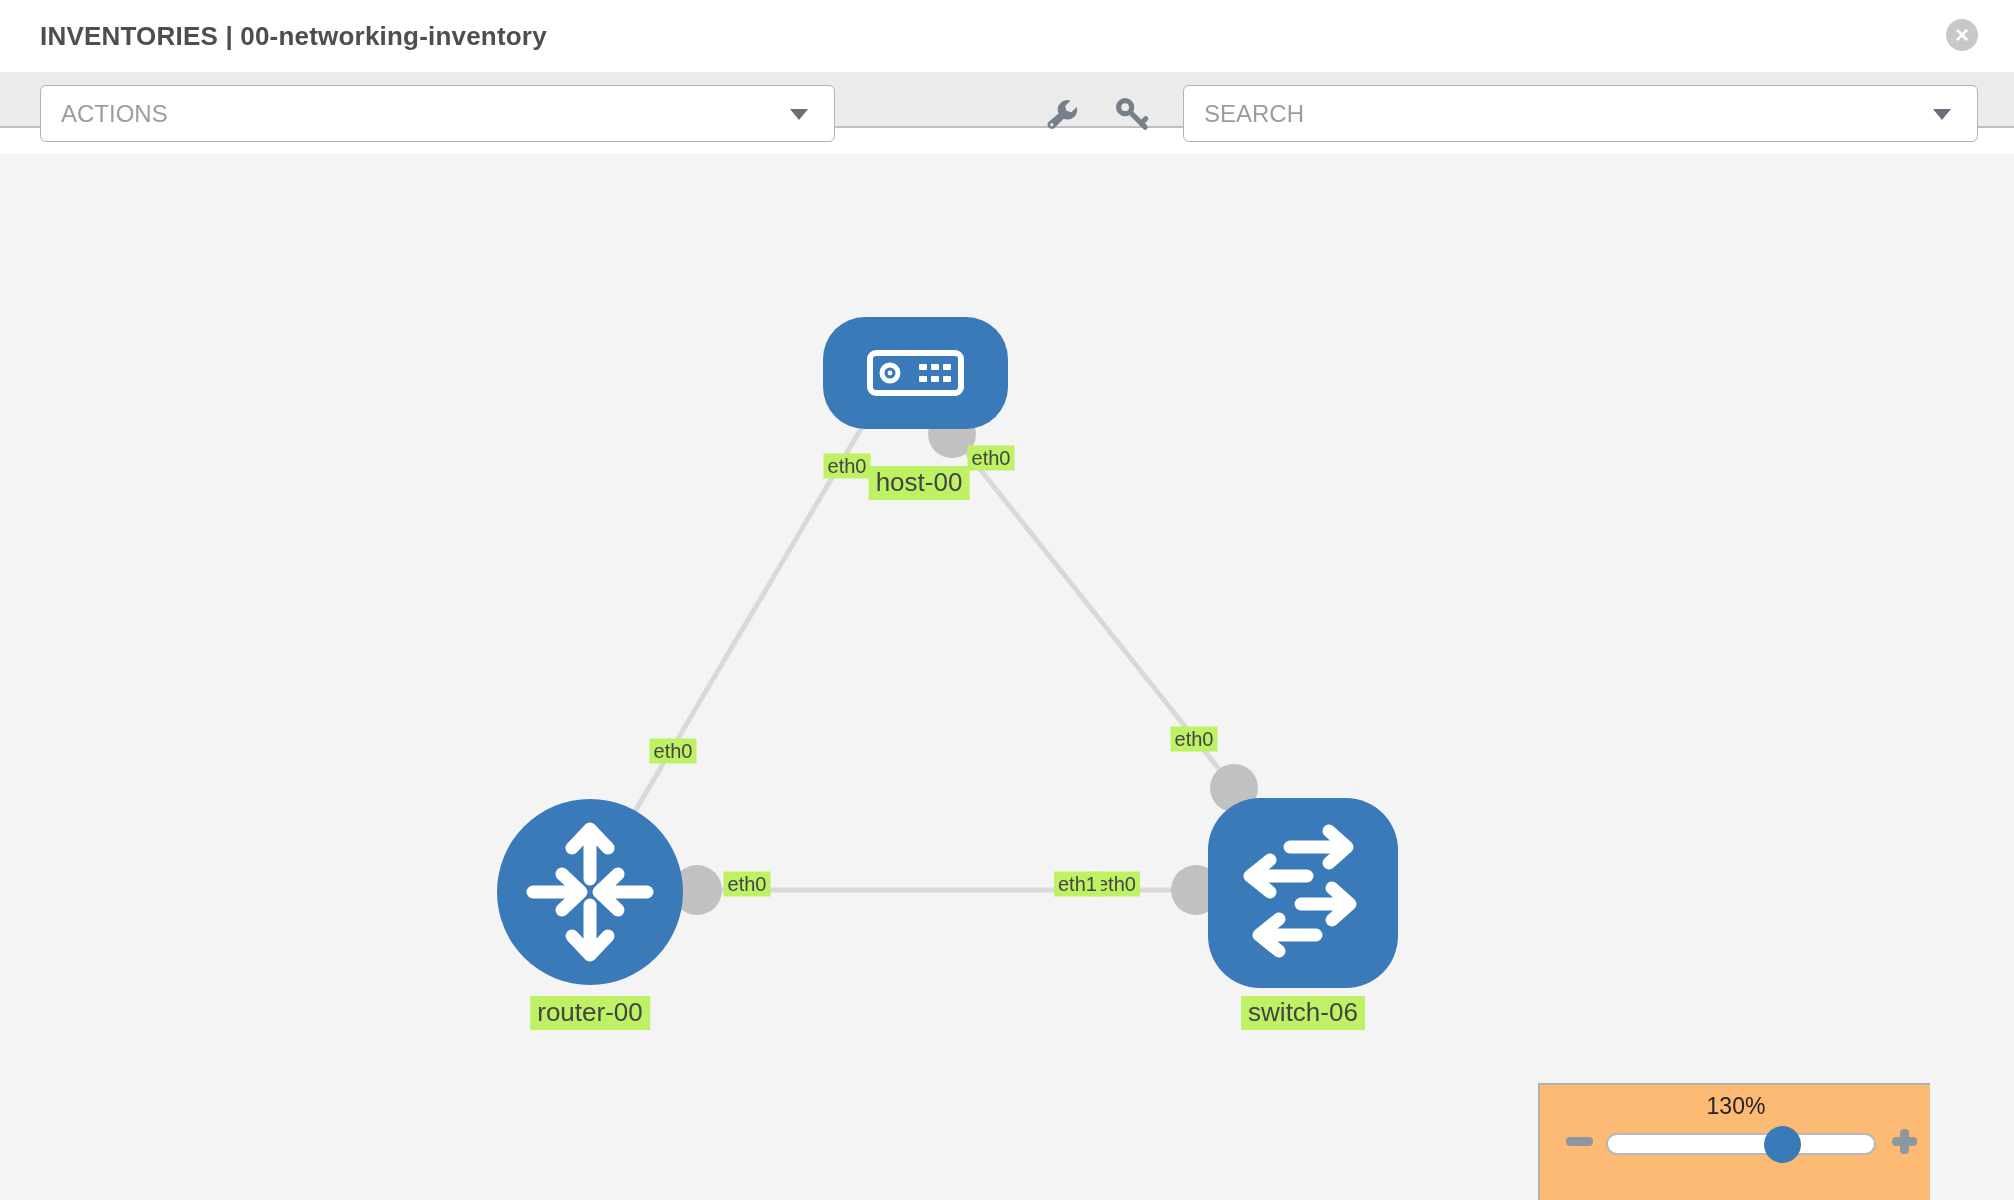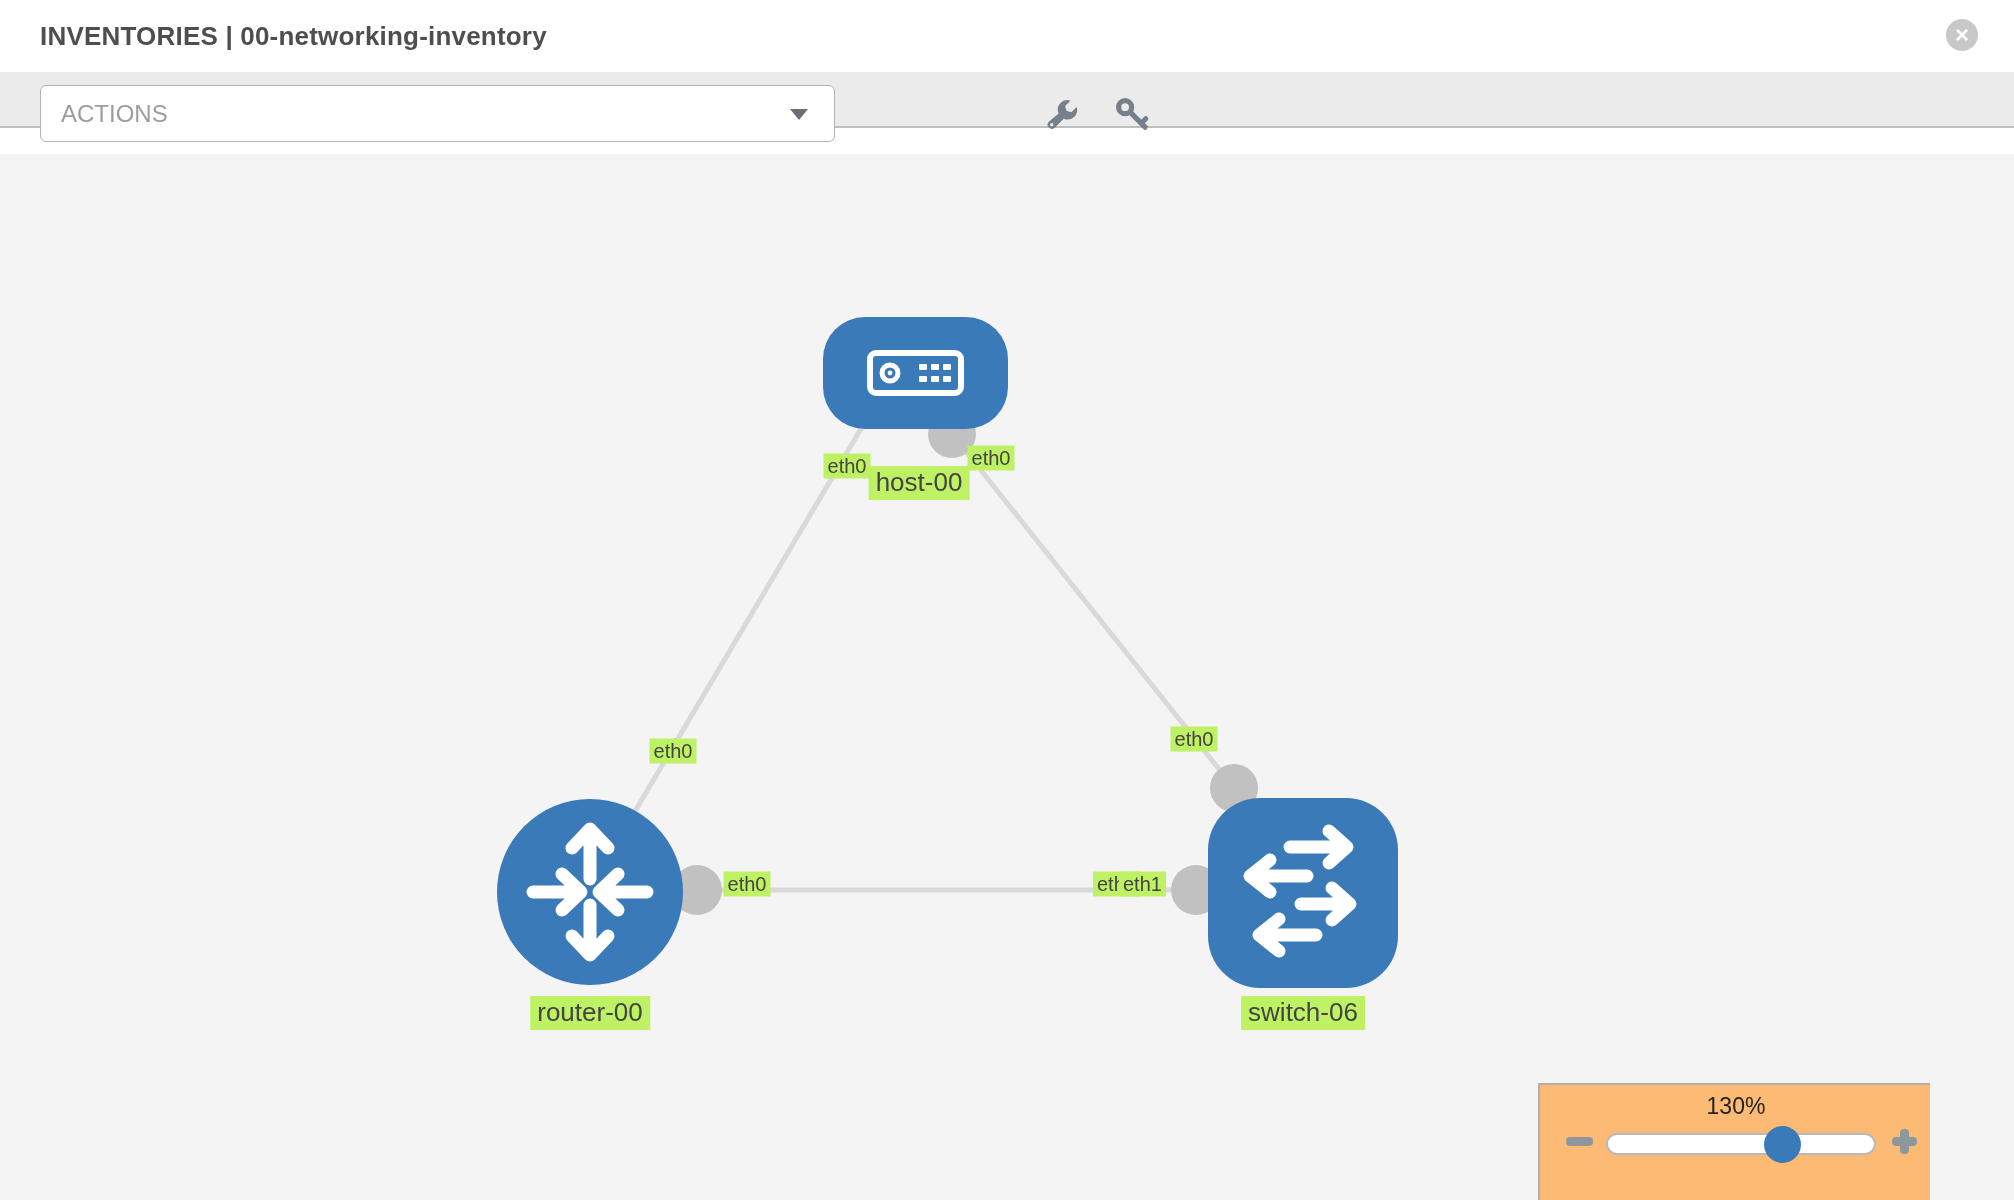--- a/index.html
+++ b/index.html
@@ -81,21 +81,21 @@
 
   .lbl-host      { left:919px;  top:298px;margin-top:31px; }
   .lbl-router    { left:590px;  top:859px;text-align:right; }
   .lbl-switch    { left:1303px; top:859px; }
   .if-host-left  { left:847px;  top:312px; }
   .if-host-right { left:991px;  top:304px; }
   .if-diag-left  { left:673px;  top:597px; }
   .if-diag-right { left:1194px; top:585px; }
   .if-router-right { left:747px; top:730px; }
   .if-switch-back  { left:1093px; top:730px; z-index:3; }
-  .if-switch-front { left:1119px; top:730px; z-index:4; }
+  .if-switch-front { left:1054px; top:730px; z-index:4; }
 
   
   .zoom-panel {
     position:absolute; left:1538px; top:929px; width:392px; height:117px;
     background:#fdba74; border-left:2px solid #b0b0b0; border-top:2px solid #b0b0b0;
     box-sizing:border-box; z-index:5;
   }
   .zoom-level {
     position:absolute; left:0; top:8px; width:392px; text-align:center;
     font-size:23px; color:#232323;
@@ -149,20 +149,24 @@
       </svg>
     </button>
 
     <button class="tool-icon-btn btn-key">
       <svg width="40" height="40" viewBox="0 0 32 32">
         <circle cx="10.5" cy="10.5" r="5.2" fill="none" stroke="#75808a" stroke-width="4.2"></circle>
         <path d="M14.5 14.5 L26.5 26.5 M23.4 23.4 L27 19.8" fill="none" stroke="#75808a" stroke-width="4.2" stroke-linecap="round"></path>
       </svg>
     </button>
 
+    <div class="dropdown dd-search">
+      <span>SEARCH</span>
+      <span class="caret"></span>
+    </div>
   </div>
 
   <div class="canvas">
 
     <svg class="links-layer" width="2014" height="1046" viewBox="0 0 2014 1046">
       <line x1="865" y1="268" x2="618" y2="686" stroke="#d9d9d9" stroke-width="5"></line>
       <line x1="952" y1="280" x2="1234" y2="634" stroke="#d9d9d9" stroke-width="5"></line>
       <line x1="697" y1="736" x2="1196" y2="736" stroke="#d9d9d9" stroke-width="5"></line>
       <circle cx="952" cy="280" r="24" fill="#c1c1c1"></circle>
       <circle cx="1234" cy="634" r="24" fill="#c1c1c1"></circle>

